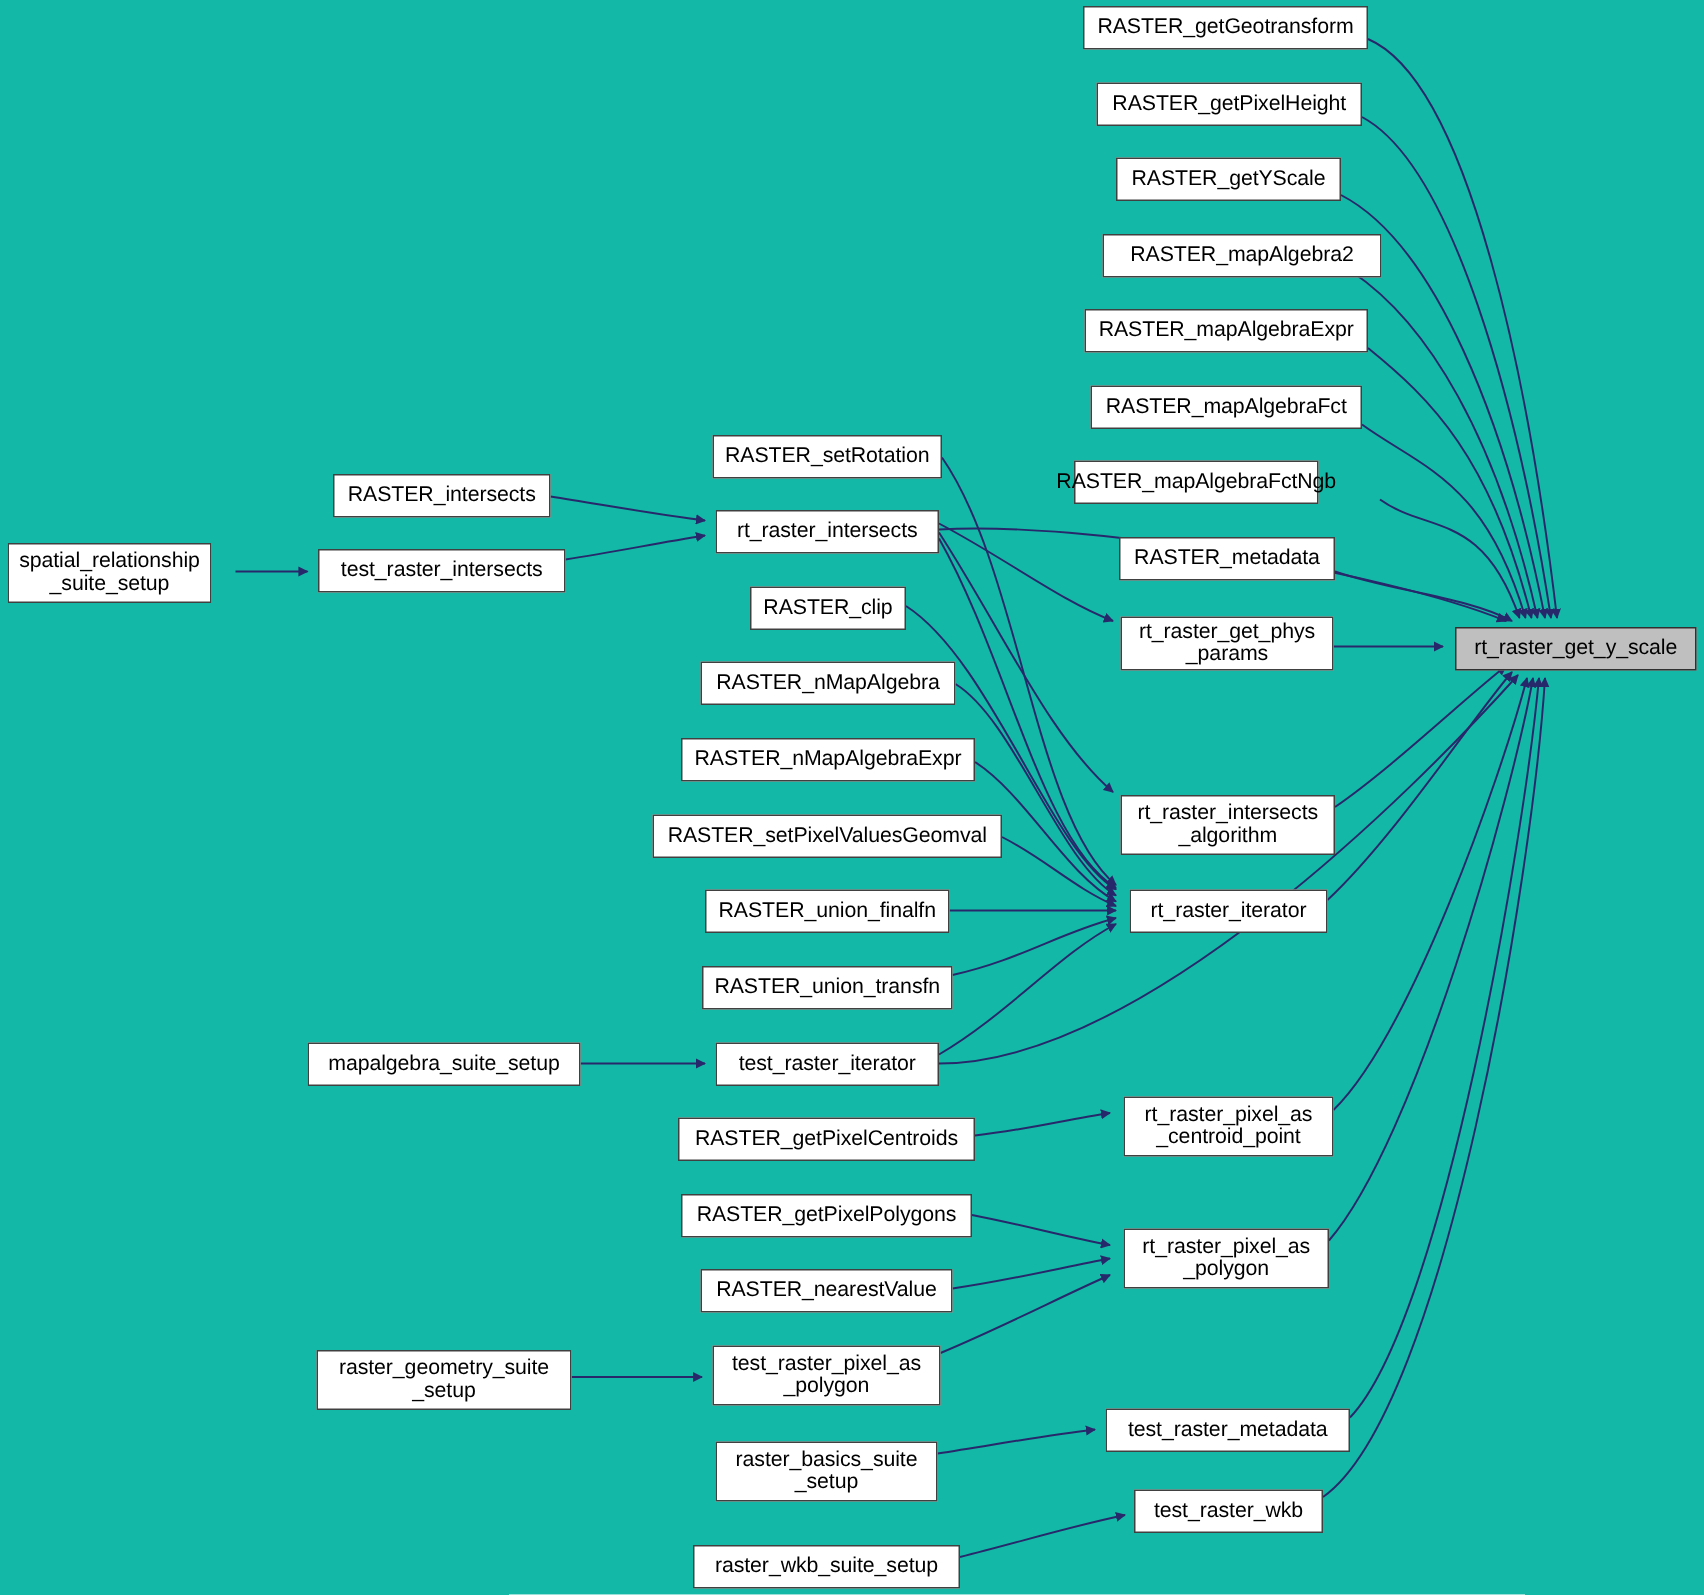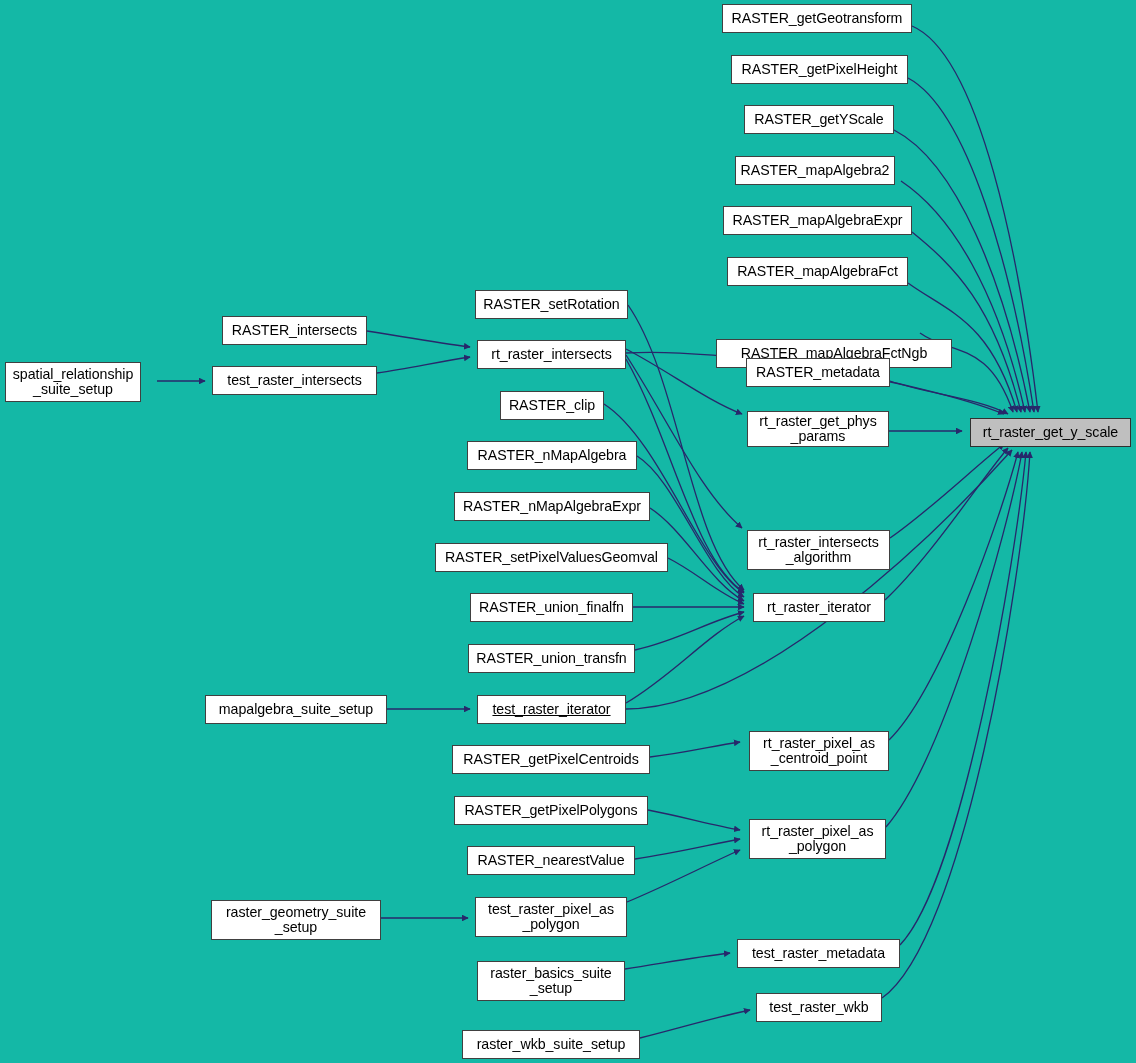--- a/index.html
+++ b/index.html
@@ -99,24 +99,24 @@
         <path d="M 377,373 C 410,368 438,362 470,357" fill="none" stroke="#27286b" stroke-width="1.3" marker-end="url(#arrow)"></path>
         <path d="M 157,381 L 205,381" fill="none" stroke="#27286b" stroke-width="1.3" marker-end="url(#arrow)"></path>
         <path d="M 387,709 L 470,709" fill="none" stroke="#27286b" stroke-width="1.3" marker-end="url(#arrow)"></path>
         <path d="M 381,918 L 468,918" fill="none" stroke="#27286b" stroke-width="1.3" marker-end="url(#arrow)"></path>
       </g>
   </svg>
   <div id="nodes">
       <div class="node" style="left: 722px; top: 4px; width: 190px; height: 29px;"><span class="node-label">RASTER_getGeotransform</span></div>
       <div class="node" style="left: 731px; top: 55px; width: 177px; height: 29px;"><span class="node-label">RASTER_getPixelHeight</span></div>
       <div class="node" style="left: 744px; top: 105px; width: 150px; height: 29px;"><span class="node-label">RASTER_getYScale</span></div>
-      <div class="node" style="left: 735px; top: 156px; width: 160px; height: 29px;"><span class="node-label">RASTER_mapAlgebra2</span></div>
+      <div class="node" style="left: 735px; top: 156px; width: 186px; height: 29px;"><span class="node-label">RASTER_mapAlgebra2</span></div>
       <div class="node" style="left: 723px; top: 206px; width: 189px; height: 29px;"><span class="node-label">RASTER_mapAlgebraExpr</span></div>
       <div class="node" style="left: 727px; top: 257px; width: 181px; height: 29px;"><span class="node-label">RASTER_mapAlgebraFct</span></div>
-      <div class="node" style="left: 716px; top: 307px; width: 236px; height: 29px; margin-top: 32px;"><span class="node-label">RASTER_mapAlgebraFctNgb</span></div>
+      <div class="node" style="left: 716px; top: 307px; width: 163px; height: 29px;"><span class="node-label">RASTER_mapAlgebraFctNgb</span></div>
       <div class="node" style="left: 746px; top: 358px; width: 144px; height: 29px;"><span class="node-label">RASTER_metadata</span></div>
       <div class="node" style="left: 747px; top: 411px; width: 142px; height: 36px;"><span class="node-label">rt_raster_get_phys
 _params</span></div>
       <div class="node" style="left: 747px; top: 530px; width: 143px; height: 40px;"><span class="node-label">rt_raster_intersects
 _algorithm</span></div>
       <div class="node" style="left: 753px; top: 593px; width: 132px; height: 29px;"><span class="node-label">rt_raster_iterator</span></div>
       <div class="node" style="left: 749px; top: 731px; width: 140px; height: 40px;"><span class="node-label">rt_raster_pixel_as
 _centroid_point</span></div>
       <div class="node" style="left: 749px; top: 819px; width: 137px; height: 40px;"><span class="node-label">rt_raster_pixel_as
 _polygon</span></div>
@@ -124,21 +124,21 @@
       <div class="node" style="left: 756px; top: 993px; width: 126px; height: 29px;"><span class="node-label">test_raster_wkb</span></div>
       <div class="node highlight" style="left: 970px; top: 418px; width: 161px; height: 29px; text-align: right;"><span class="node-label">rt_raster_get_y_scale</span></div>
       <div class="node" style="left: 475px; top: 290px; width: 153px; height: 29px;"><span class="node-label">RASTER_setRotation</span></div>
       <div class="node" style="left: 477px; top: 340px; width: 149px; height: 29px;"><span class="node-label">rt_raster_intersects</span></div>
       <div class="node" style="left: 500px; top: 391px; width: 104px; height: 29px;"><span class="node-label">RASTER_clip</span></div>
       <div class="node" style="left: 467px; top: 441px; width: 170px; height: 29px;"><span class="node-label">RASTER_nMapAlgebra</span></div>
       <div class="node" style="left: 454px; top: 492px; width: 196px; height: 29px;"><span class="node-label">RASTER_nMapAlgebraExpr</span></div>
       <div class="node" style="left: 435px; top: 543px; width: 233px; height: 29px;"><span class="node-label">RASTER_setPixelValuesGeomval</span></div>
       <div class="node" style="left: 470px; top: 593px; width: 163px; height: 29px;"><span class="node-label">RASTER_union_finalfn</span></div>
       <div class="node" style="left: 468px; top: 644px; width: 167px; height: 29px; justify-content: center;"><span class="node-label">RASTER_union_transfn</span></div>
-      <div class="node" style="left: 477px; top: 695px; width: 149px; height: 29px; text-decoration: underline;"><span class="node-label">test_raster_iterator</span></div>
+      <div class="node" style="left: 477px; top: 695px; width: 149px; height: 29px;"><span class="node-label">test_raster_iterator</span></div>
       <div class="node" style="left: 452px; top: 745px; width: 198px; height: 29px;"><span class="node-label">RASTER_getPixelCentroids</span></div>
       <div class="node" style="left: 454px; top: 796px; width: 194px; height: 29px;"><span class="node-label">RASTER_getPixelPolygons</span></div>
       <div class="node" style="left: 467px; top: 846px; width: 168px; height: 29px;"><span class="node-label">RASTER_nearestValue</span></div>
       <div class="node" style="left: 475px; top: 897px; width: 152px; height: 40px;"><span class="node-label">test_raster_pixel_as
 _polygon</span></div>
       <div class="node" style="left: 477px; top: 961px; width: 148px; height: 40px;"><span class="node-label">raster_basics_suite
 _setup</span></div>
       <div class="node" style="left: 462px; top: 1030px; width: 178px; height: 29px;"><span class="node-label">raster_wkb_suite_setup</span></div>
       <div class="node" style="left: 222px; top: 316px; width: 145px; height: 29px;"><span class="node-label">RASTER_intersects</span></div>
       <div class="node" style="left: 212px; top: 366px; width: 165px; height: 29px;"><span class="node-label">test_raster_intersects</span></div>

